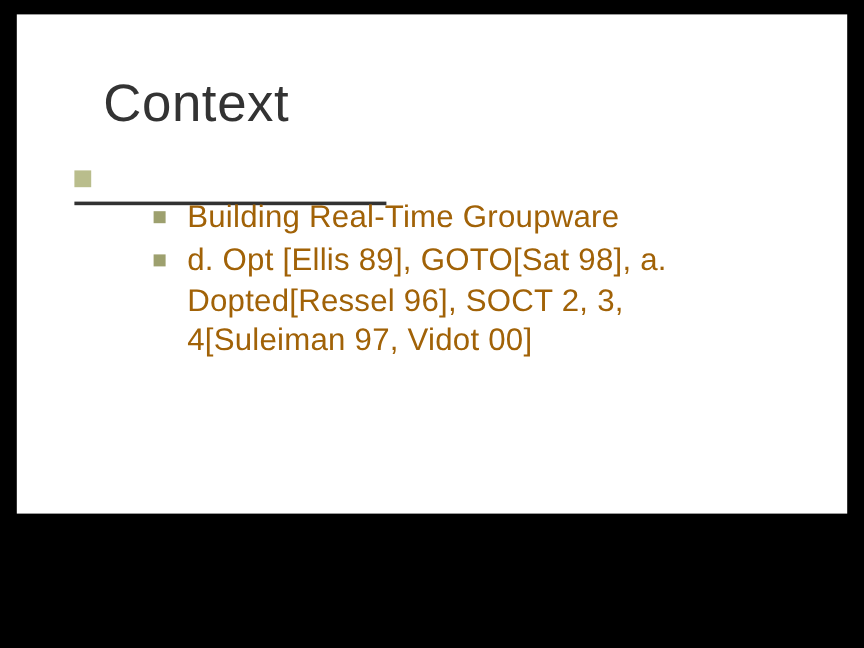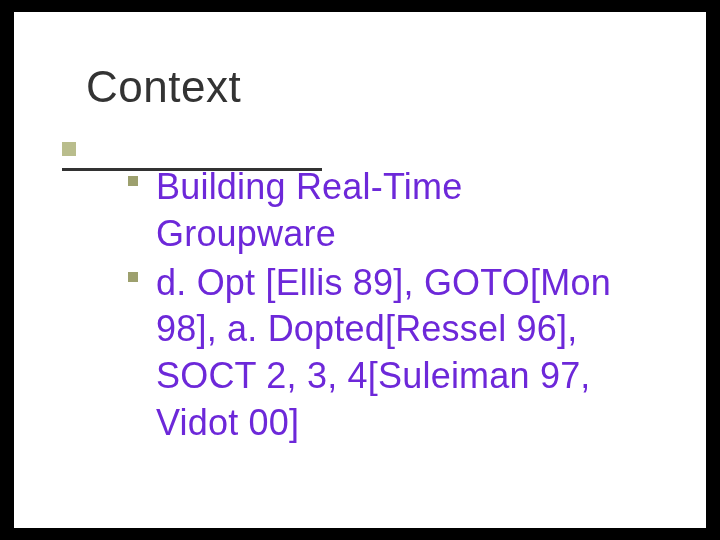--- a/index.html
+++ b/index.html
@@ -9,21 +9,21 @@
     height: 540px;
     background: #000;
     font-family: Verdana, Geneva, sans-serif;
     overflow: hidden;
   }
   .slide {
     position: absolute;
     left: 14px;
     top: 12px;
     width: 692px;
-    height: 516px;
+    height: 416px;
     background: #fff;
     box-sizing: border-box;
   }
   .title-wrap {
     position: absolute;
     left: 72px;
     top: 52px;
   }
   .title {
     position: relative;
@@ -62,22 +62,22 @@
   }
   .bullet {
     flex: 0 0 auto;
     width: 10px;
     height: 10px;
     background: #9da06e;
     margin-top: 12px;
     margin-right: 18px;
   }
   .item-text {
-    font-size: 36px;
-    color: #6d28d9;
+    font-size: 26px;
+    color: #a16207;
     line-height: 1.3;
     letter-spacing: 0.2px;
   }
 </style>
 </head>
 <body>
 
 <div class="slide">
 
   <div class="title-wrap">
@@ -89,17 +89,17 @@
   <div class="body">
 
     <div class="row">
       <div class="bullet"></div>
       <div class="item-text">Building Real-Time Groupware</div>
     </div>
 
 
     <div class="row">
       <div class="bullet"></div>
-      <div class="item-text">d. Opt [Ellis 89], GOTO[Mon 98], a. Dopted[Ressel 96], SOCT 2, 3, 4[Suleiman 97, Vidot 00]</div>
+      <div class="item-text">d. Opt [Ellis 89], GOTO[Sat 98], a. Dopted[Ressel 96], SOCT 2, 3, 4[Suleiman 97, Vidot 00]</div>
     </div>
 
   </div>
 </div>
 
 </body></html>

